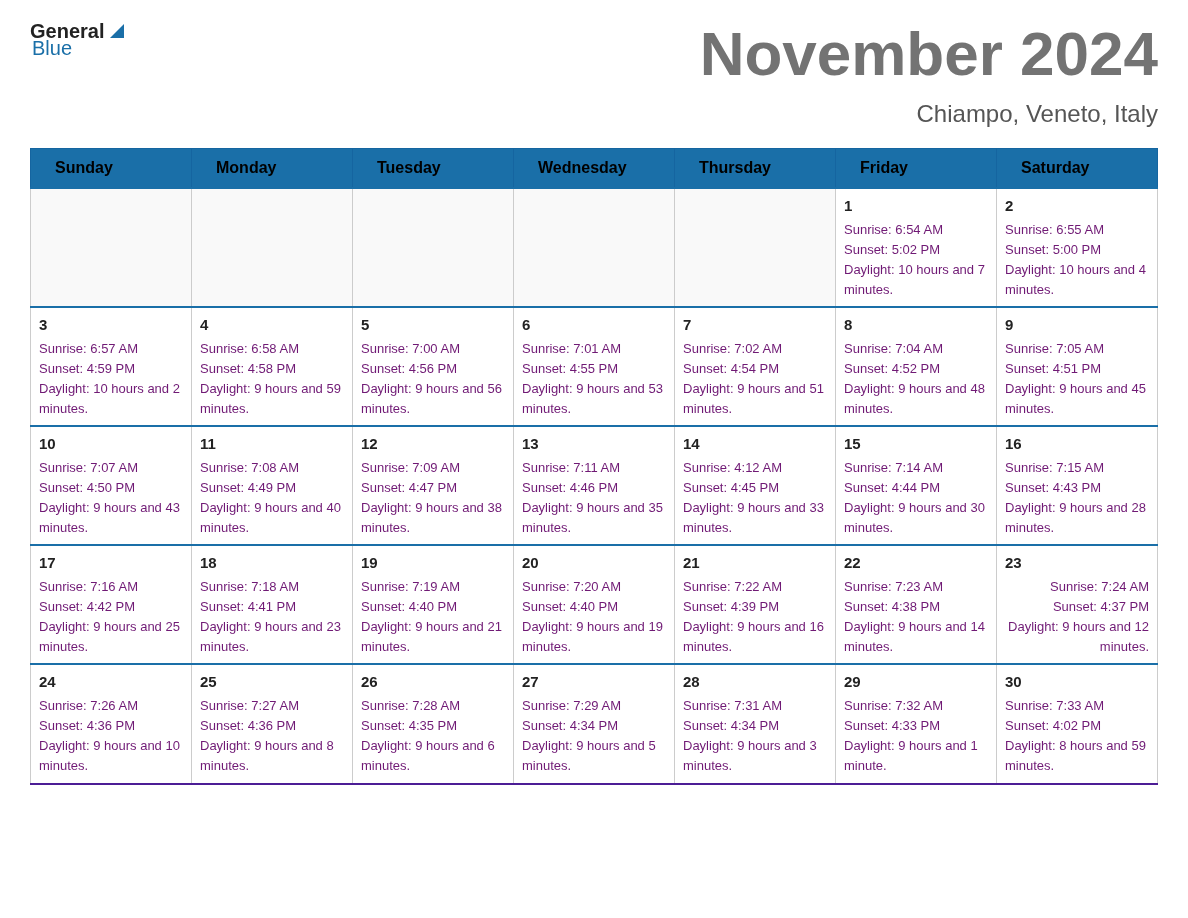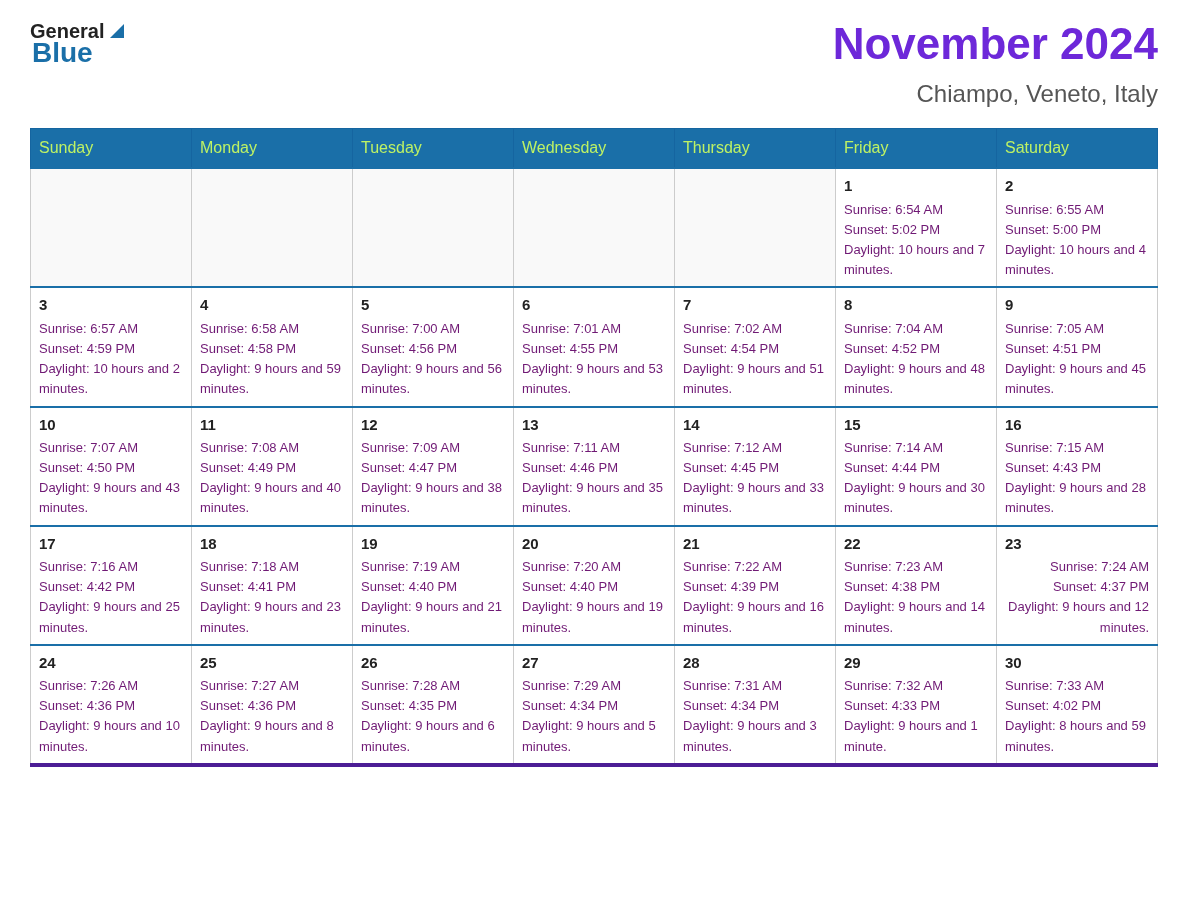--- a/index.html
+++ b/index.html
@@ -24,51 +24,51 @@
     .logo-wrapper {
       display: flex;
       flex-direction: column;
       align-items: flex-start;
     }
     .logo-line1 {
       display: flex;
       align-items: center;
     }
     .logo-line2 {
-      font-size: 28px;
-      font-weight: bold;
+      font-size: 20px;
+      font-weight: normal;
       color: #1a6fa8;
       margin-left: 2px;
       margin-top: -6px;
     }
     .title-section {
       text-align: right;
     }
     .month-title {
-      font-size: 44px;
+      font-size: 62px;
       font-weight: bold;
-      color: #6d28d9;
+      color: #737373;
       line-height: 1.1;
     }
     .location-title {
       font-size: 24px;
       color: #555;
       margin-top: 12px;
     }
     .calendar {
       width: 100%;
       border-collapse: collapse;
       border: 1px solid #999;
     }
     .calendar th {
       background-color: #1a6fa8;
-      color: #bef264;
-      padding: 10px 8px;
+      color: #000000;
+      padding: 10px 24px;
       font-size: 16px;
-      font-weight: normal;
+      font-weight: bold;
       text-align: left;
       border: 1px solid #1565a0;
     }
     .calendar td {
       vertical-align: top;
       padding: 6px 8px;
       border: 1px solid #ccc;
       width: calc(100% / 7);
       min-height: 110px;
       font-size: 13px;
@@ -86,21 +86,21 @@
     }
     .day-info {
       font-size: 13px;
       color: #701a75;
       line-height: 1.55;
     }
     .empty-cell {
       background: #f9f9f9;
     }
     .calendar tbody tr:last-child {
-      border-bottom: 4px solid #4c1d95;
+      border-bottom: 2px solid #4c1d95;
     }
   </style>
 </head>
 <body>
 
 <div class="header">
   <div class="logo-wrapper">
     <div class="logo-line1">
       <span class="logo-text-general">General</span>
       <svg width="22" height="22" viewBox="0 0 22 22" style="margin-left:2px; margin-top:-2px;">
@@ -211,21 +211,21 @@
 Daylight: 9 hours and 38 minutes.</div>
         </td>
         <td>
           <span class="day-number">13</span>
           <div class="day-info" style="white-space: pre-line;">Sunrise: 7:11 AM
 Sunset: 4:46 PM
 Daylight: 9 hours and 35 minutes.</div>
         </td>
         <td>
           <span class="day-number">14</span>
-          <div class="day-info" style="white-space: pre-line;">Sunrise: 7:12 AM
+          <div class="day-info" style="white-space: pre-line;">Sunrise: 4:12 AM
 Sunset: 4:45 PM
 Daylight: 9 hours and 33 minutes.</div>
         </td>
         <td>
           <span class="day-number">15</span>
           <div class="day-info" style="white-space: pre-line;">Sunrise: 7:14 AM
 Sunset: 4:44 PM
 Daylight: 9 hours and 30 minutes.</div>
         </td>
         <td>

